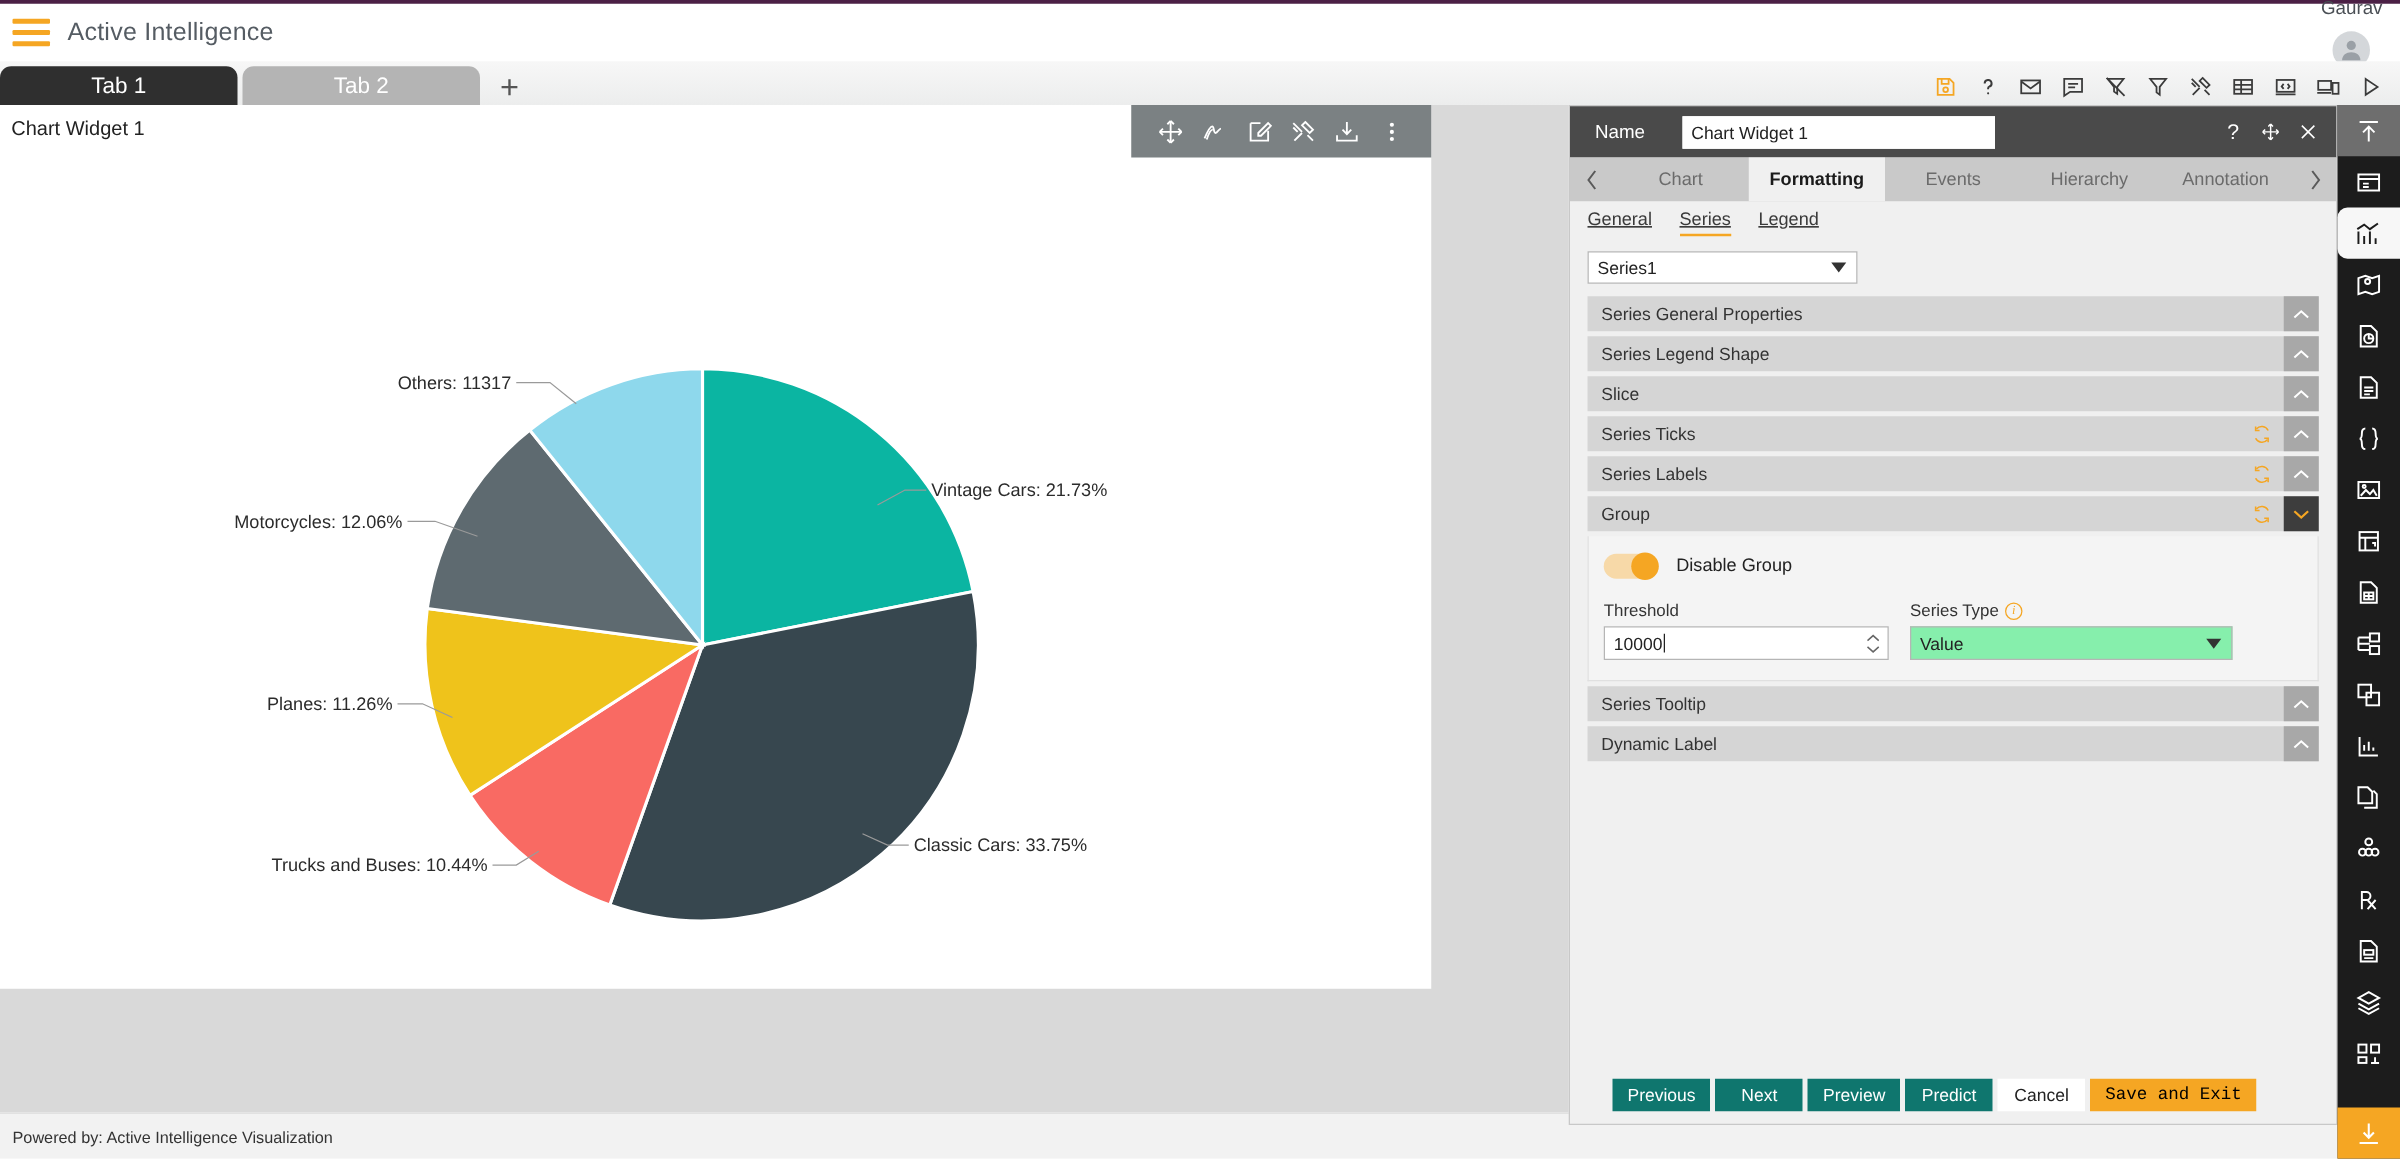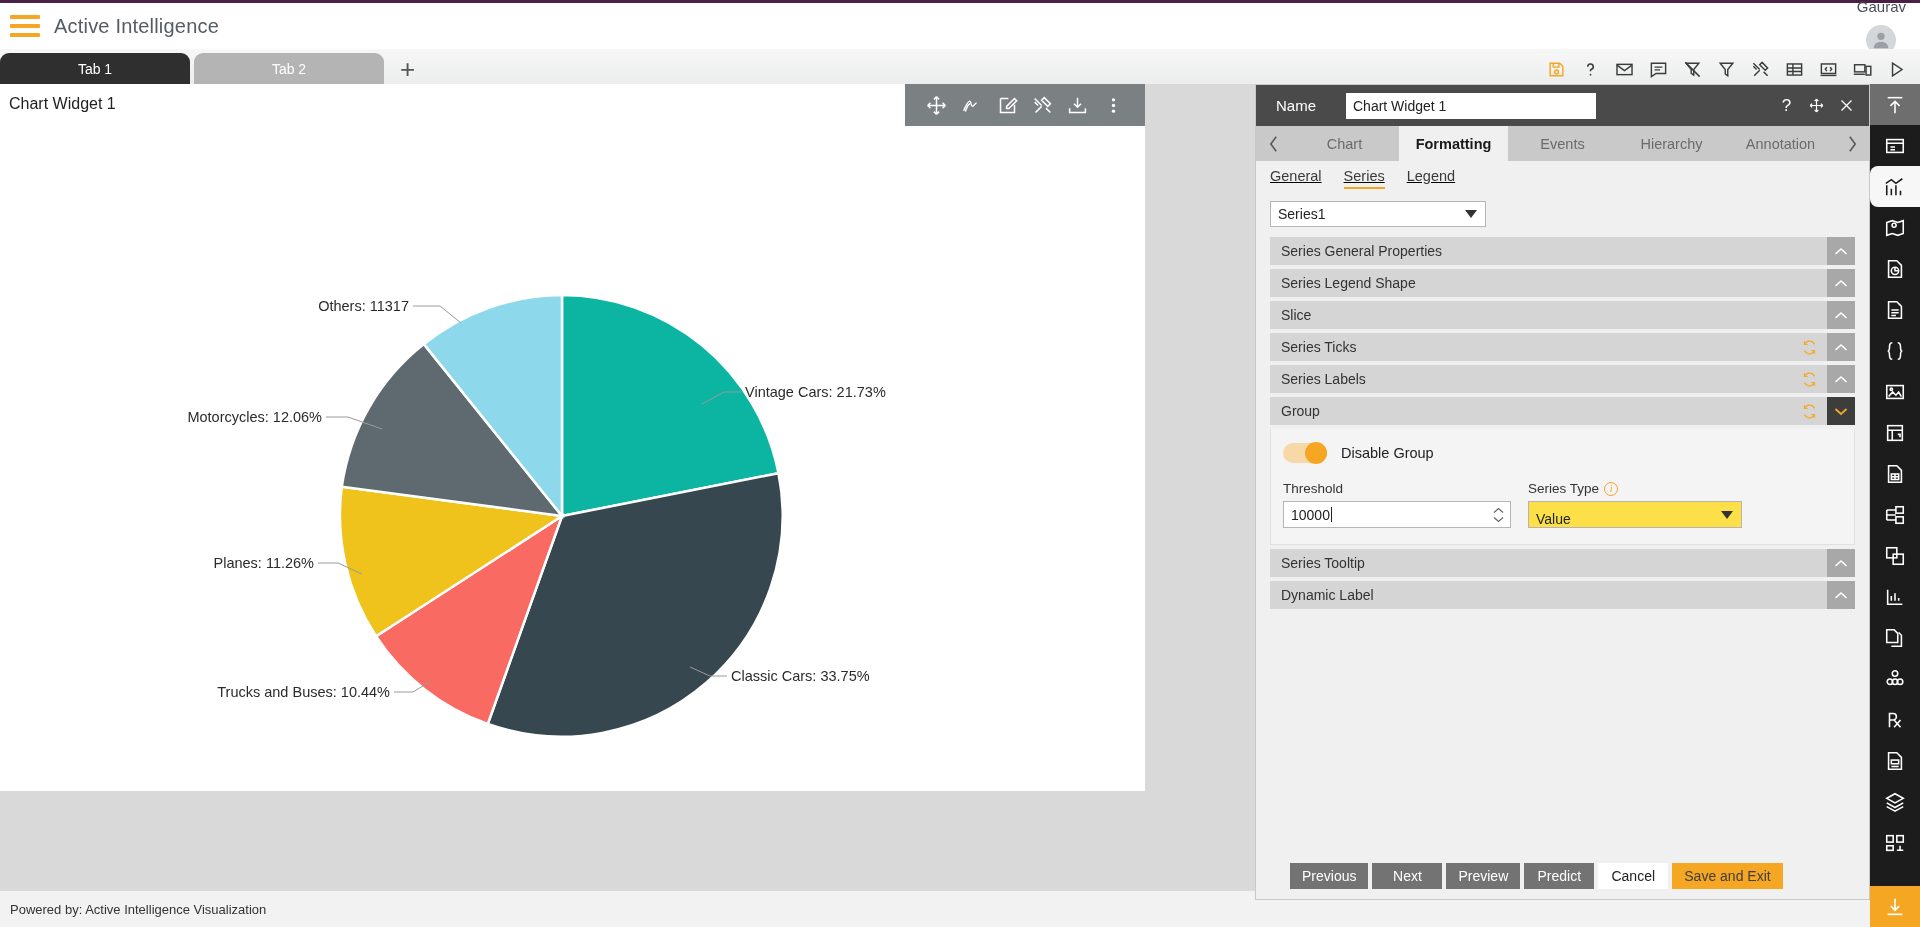--- a/index.html
+++ b/index.html
@@ -27,21 +27,21 @@
   .avatar svg { width: 22px; height: 22px; }
 
   
   .tabstrip {
     position: absolute; left: 0; top: 49px; width: 1920px; height: 35px;
     background: linear-gradient(to bottom,#f7f7f7,#eceded);
     display: flex; align-items: flex-end;
   }
   .tab {
     width: 190px; height: 31px; margin-left: 0;
-    border-radius: 9px 9px 0 0; color: #ffffff; font-size: 14px;
+    border-radius: 9px 9px 0 0; color: #ffffff; font-size: 18px;
     display: flex; align-items: center; justify-content: center; cursor: pointer;
   }
   .tab.active { background: #2f2f2f; }
   .tab.inactive { background: #b4b4b4; margin-left: 4px; }
   .tab-add { margin-left: 16px; font-size: 26px; color: #555; line-height: 1;
     margin-bottom: 2px; cursor: pointer; font-weight: 300; }
   .tabstrip-icons { margin-left: auto; display: flex; align-items: center;
     gap: 14px; margin-right: 14px; margin-bottom: 5px; }
   .tb-icon { width: 20px; height: 20px; color: #3b3b3b; cursor: pointer;
     display: flex; align-items: center; justify-content: center; }
@@ -154,32 +154,32 @@
     color: #f5a623; font-size: 10px; display: inline-flex; align-items: center;
     justify-content: center; font-style: italic; font-family: "Liberation Serif", serif; }
   .num-input { position: relative; width: 228px; height: 27px; background: #ffffff;
     border: 1px solid #b5b5b5; display: flex; align-items: center; padding: 0 7px;
     font-size: 14px; color: #222; }
   .num-input .cursor { display: inline-block; width: 1px; height: 15px;
     background: #222; margin-left: 1px; }
   .spin { position: absolute; right: 6px; top: 50%; transform: translateY(-50%);
     display: flex; flex-direction: column; gap: 2px; color: #666; cursor: pointer; }
   .spin svg { width: 11px; height: 7px; }
-  .sel-input { position: relative; width: 214px; height: 27px; background: #fde047;
-    border: 1px solid #b5b5b5; display: flex; align-items: flex-end; padding: 0 7px;
+  .sel-input { position: relative; width: 258px; height: 27px; background: #86efac;
+    border: 1px solid #b5b5b5; display: flex; align-items: center; padding: 0 7px;
     font-size: 14px; color: #222; cursor: pointer; }
 
   .panel-footer { position: absolute; left: 0; bottom: 10px; width: 100%;
     display: flex; align-items: center; padding-left: 34px; gap: 4px; }
   .btn { height: 26px; min-width: 70px; padding: 0 12px; font-size: 14px;
     display: flex; align-items: center; justify-content: center; cursor: pointer;
     border: none; font-family: "Liberation Sans", sans-serif; }
-  .btn.dark { background: #737373; color: #ffffff; }
+  .btn.dark { background: #0f766e; color: #ffffff; }
   .btn.light { background: #ffffff; color: #222; }
-  .btn.accent { background: #f5a623; color: #404040; }
+  .btn.accent { background: #f5a623; color: #000000; font-family: Liberation Mono, monospace; }
 
   
   .rail { position: absolute; left: 1870px; top: 84px; width: 50px; height: 843px;
     background: #1c1c1c; display: flex; flex-direction: column; align-items: center; }
   .rail-item { width: 50px; height: 41px; display: flex; align-items: center;
     justify-content: center; color: #ffffff; cursor: pointer; }
   .rail-item svg { width: 22px; height: 22px; }
   .rail-item.top-gray { background: #6e6e6e; }
   .rail-item.selected { background: #f7f7f7; color: #1c1c1c; border-radius: 8px 0 0 8px; }
   .rail-item.accent { background: #f5a623; }

